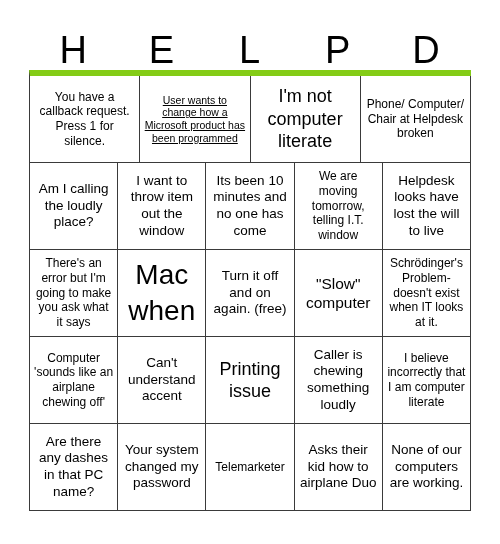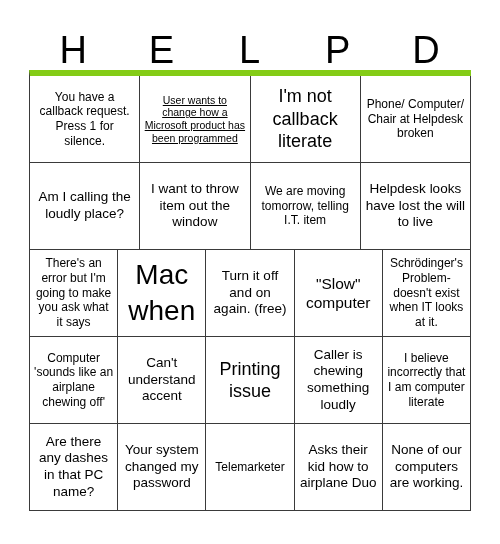--- a/index.html
+++ b/index.html
@@ -96,36 +96,39 @@
   <div class="grid">
 
     <div class="grid-row">
       <div class="cell fs-s">
           <span class="cell-text">You have a callback request. Press 1 for silence.</span>
         </div>
       <div class="cell fs-xs">
           <span class="cell-text">User wants to change how a Microsoft product has been programmed</span>
         </div>
       <div class="cell fs-xl">
-          <span class="cell-text">I'm not callback literate</span>
+          <span class="cell-text">I'm not computer literate</span>
         </div>
       <div class="cell fs-s">
           <span class="cell-text">Phone/ Computer/ Chair at Helpdesk broken</span>
         </div>
     </div>
 
     <div class="grid-row">
       <div class="cell fs-m">
           <span class="cell-text">Am I calling the loudly place?</span>
         </div>
       <div class="cell fs-m">
           <span class="cell-text">I want to throw item out the window</span>
         </div>
+      <div class="cell fs-m">
+          <span class="cell-text">Its been 10 minutes and no one has come</span>
+        </div>
       <div class="cell fs-s">
-          <span class="cell-text">We are moving tomorrow, telling I.T. item</span>
+          <span class="cell-text">We are moving tomorrow, telling I.T. window</span>
         </div>
       <div class="cell fs-m">
           <span class="cell-text">Helpdesk looks have lost the will to live</span>
         </div>
     </div>
 
     <div class="grid-row">
       <div class="cell fs-s">
           <span class="cell-text">There's an error but I'm going to make you ask what it says</span>
         </div>

